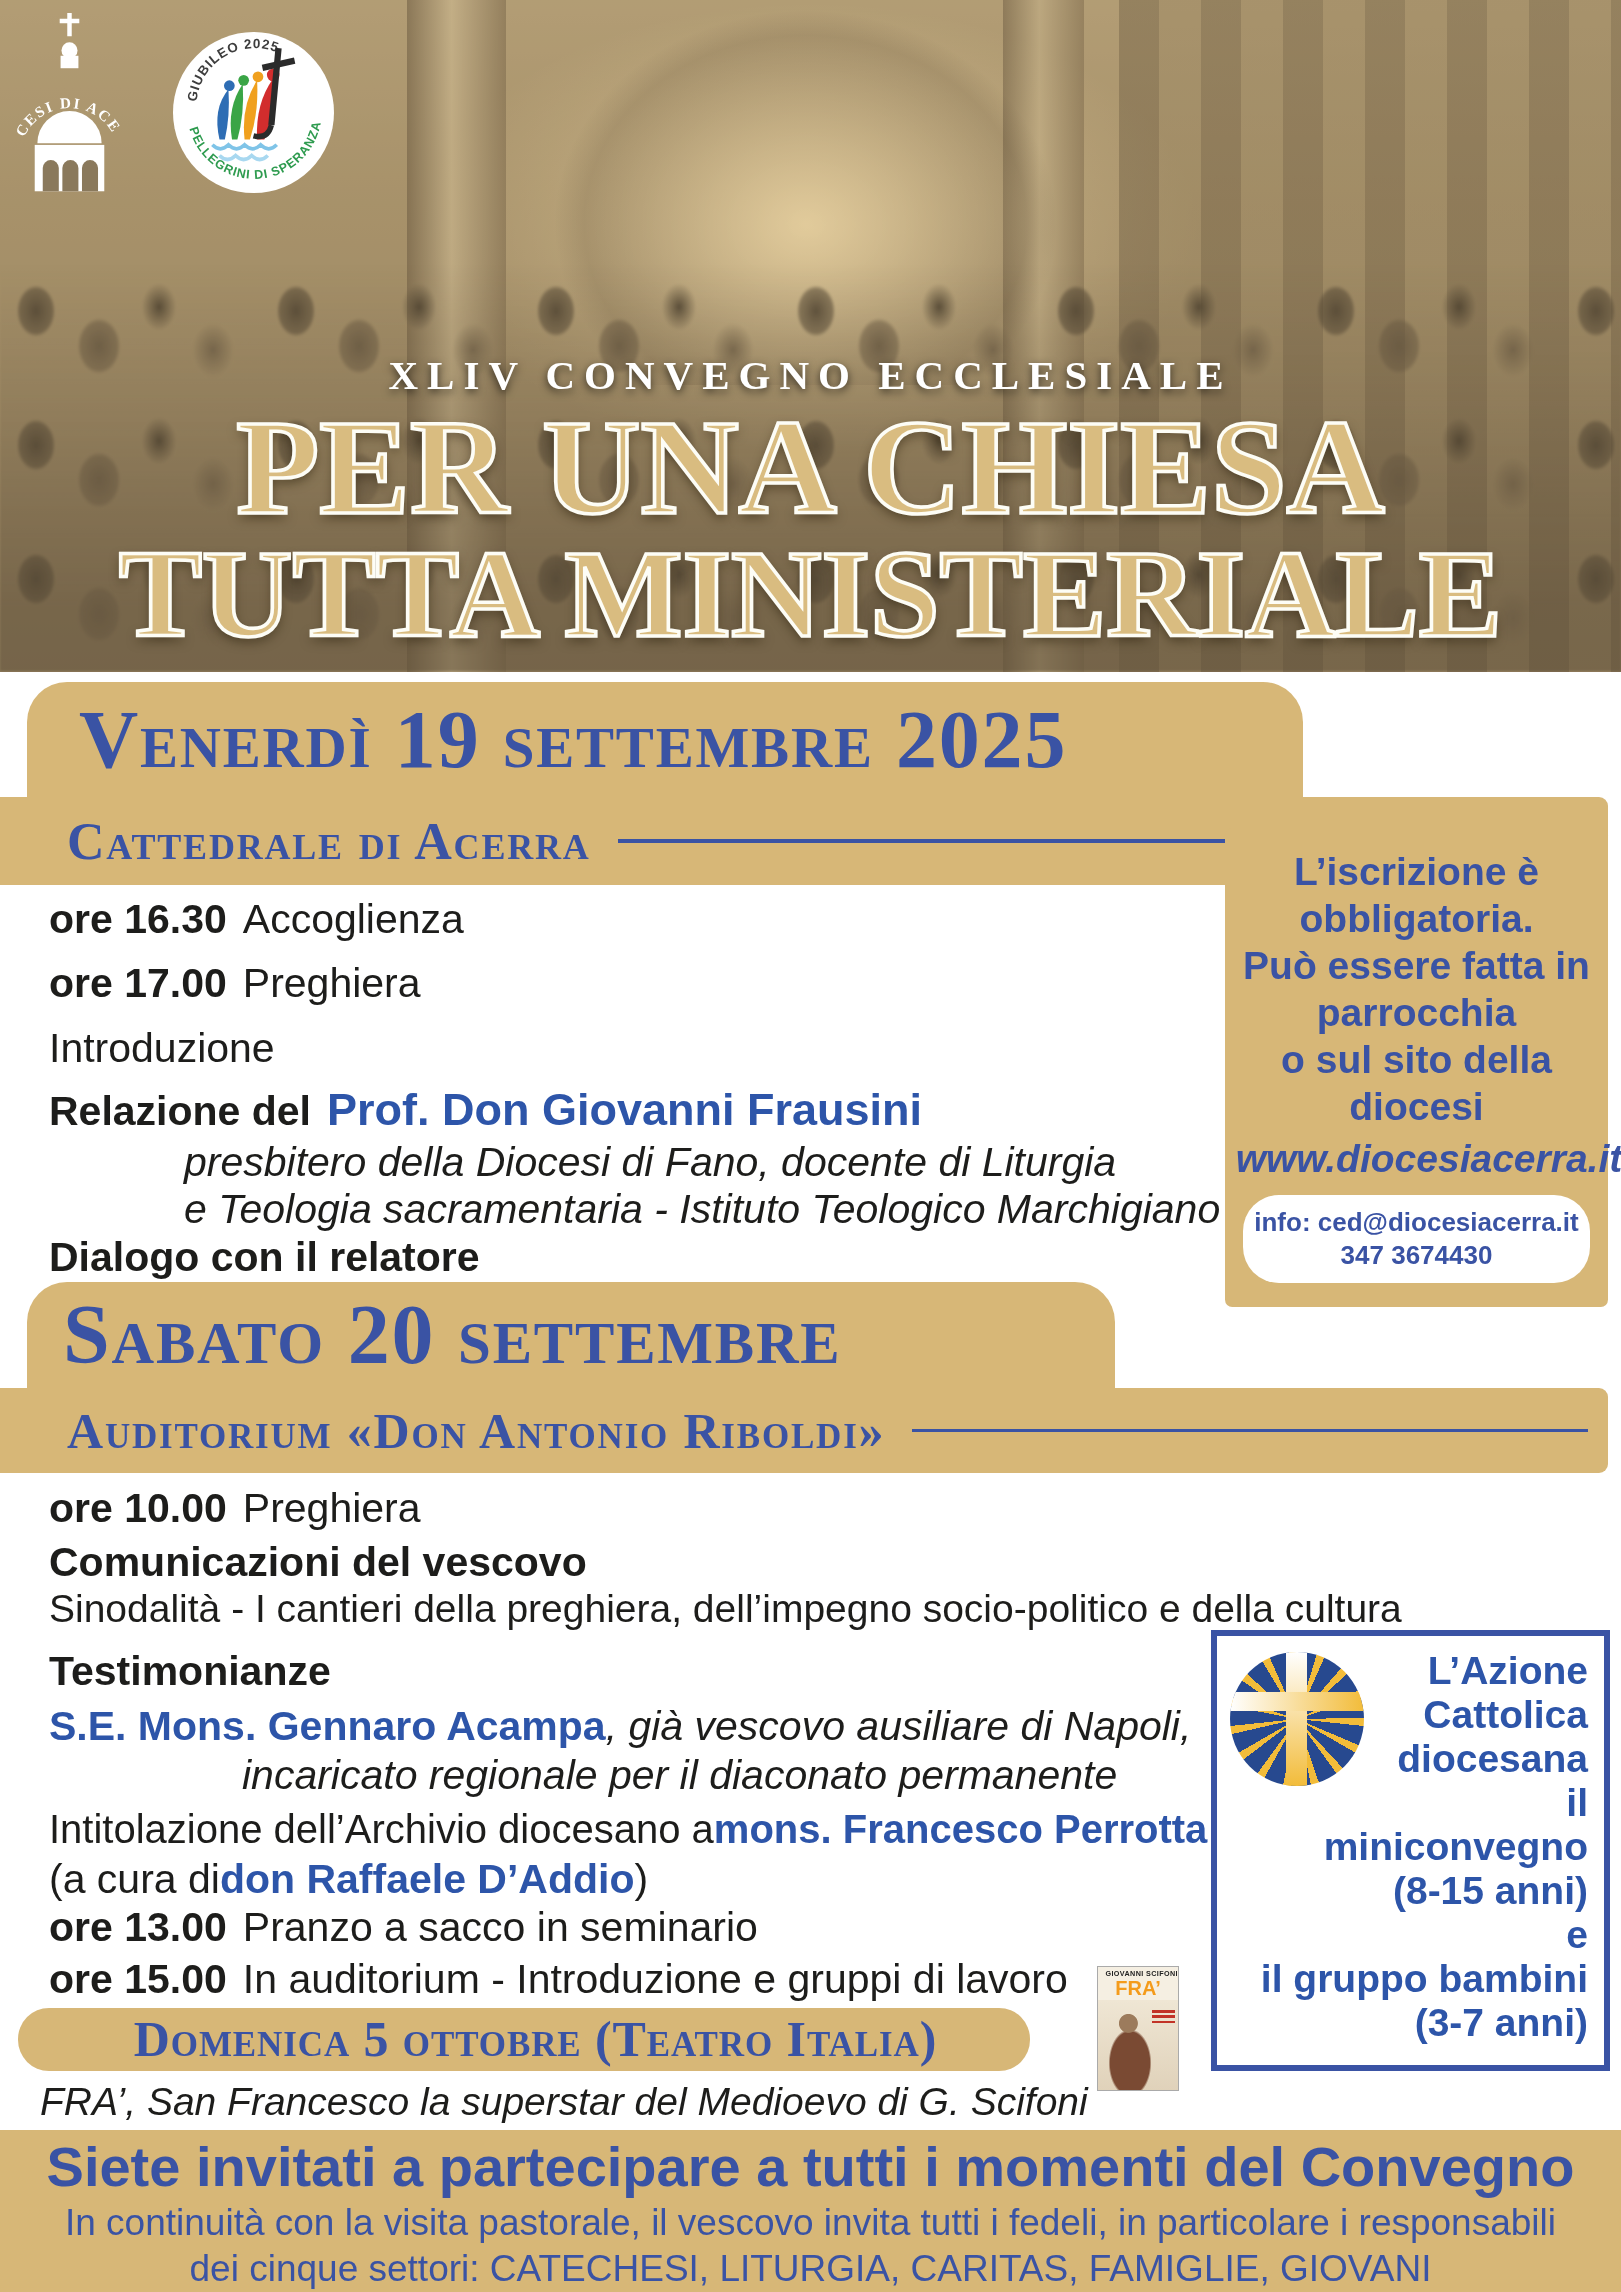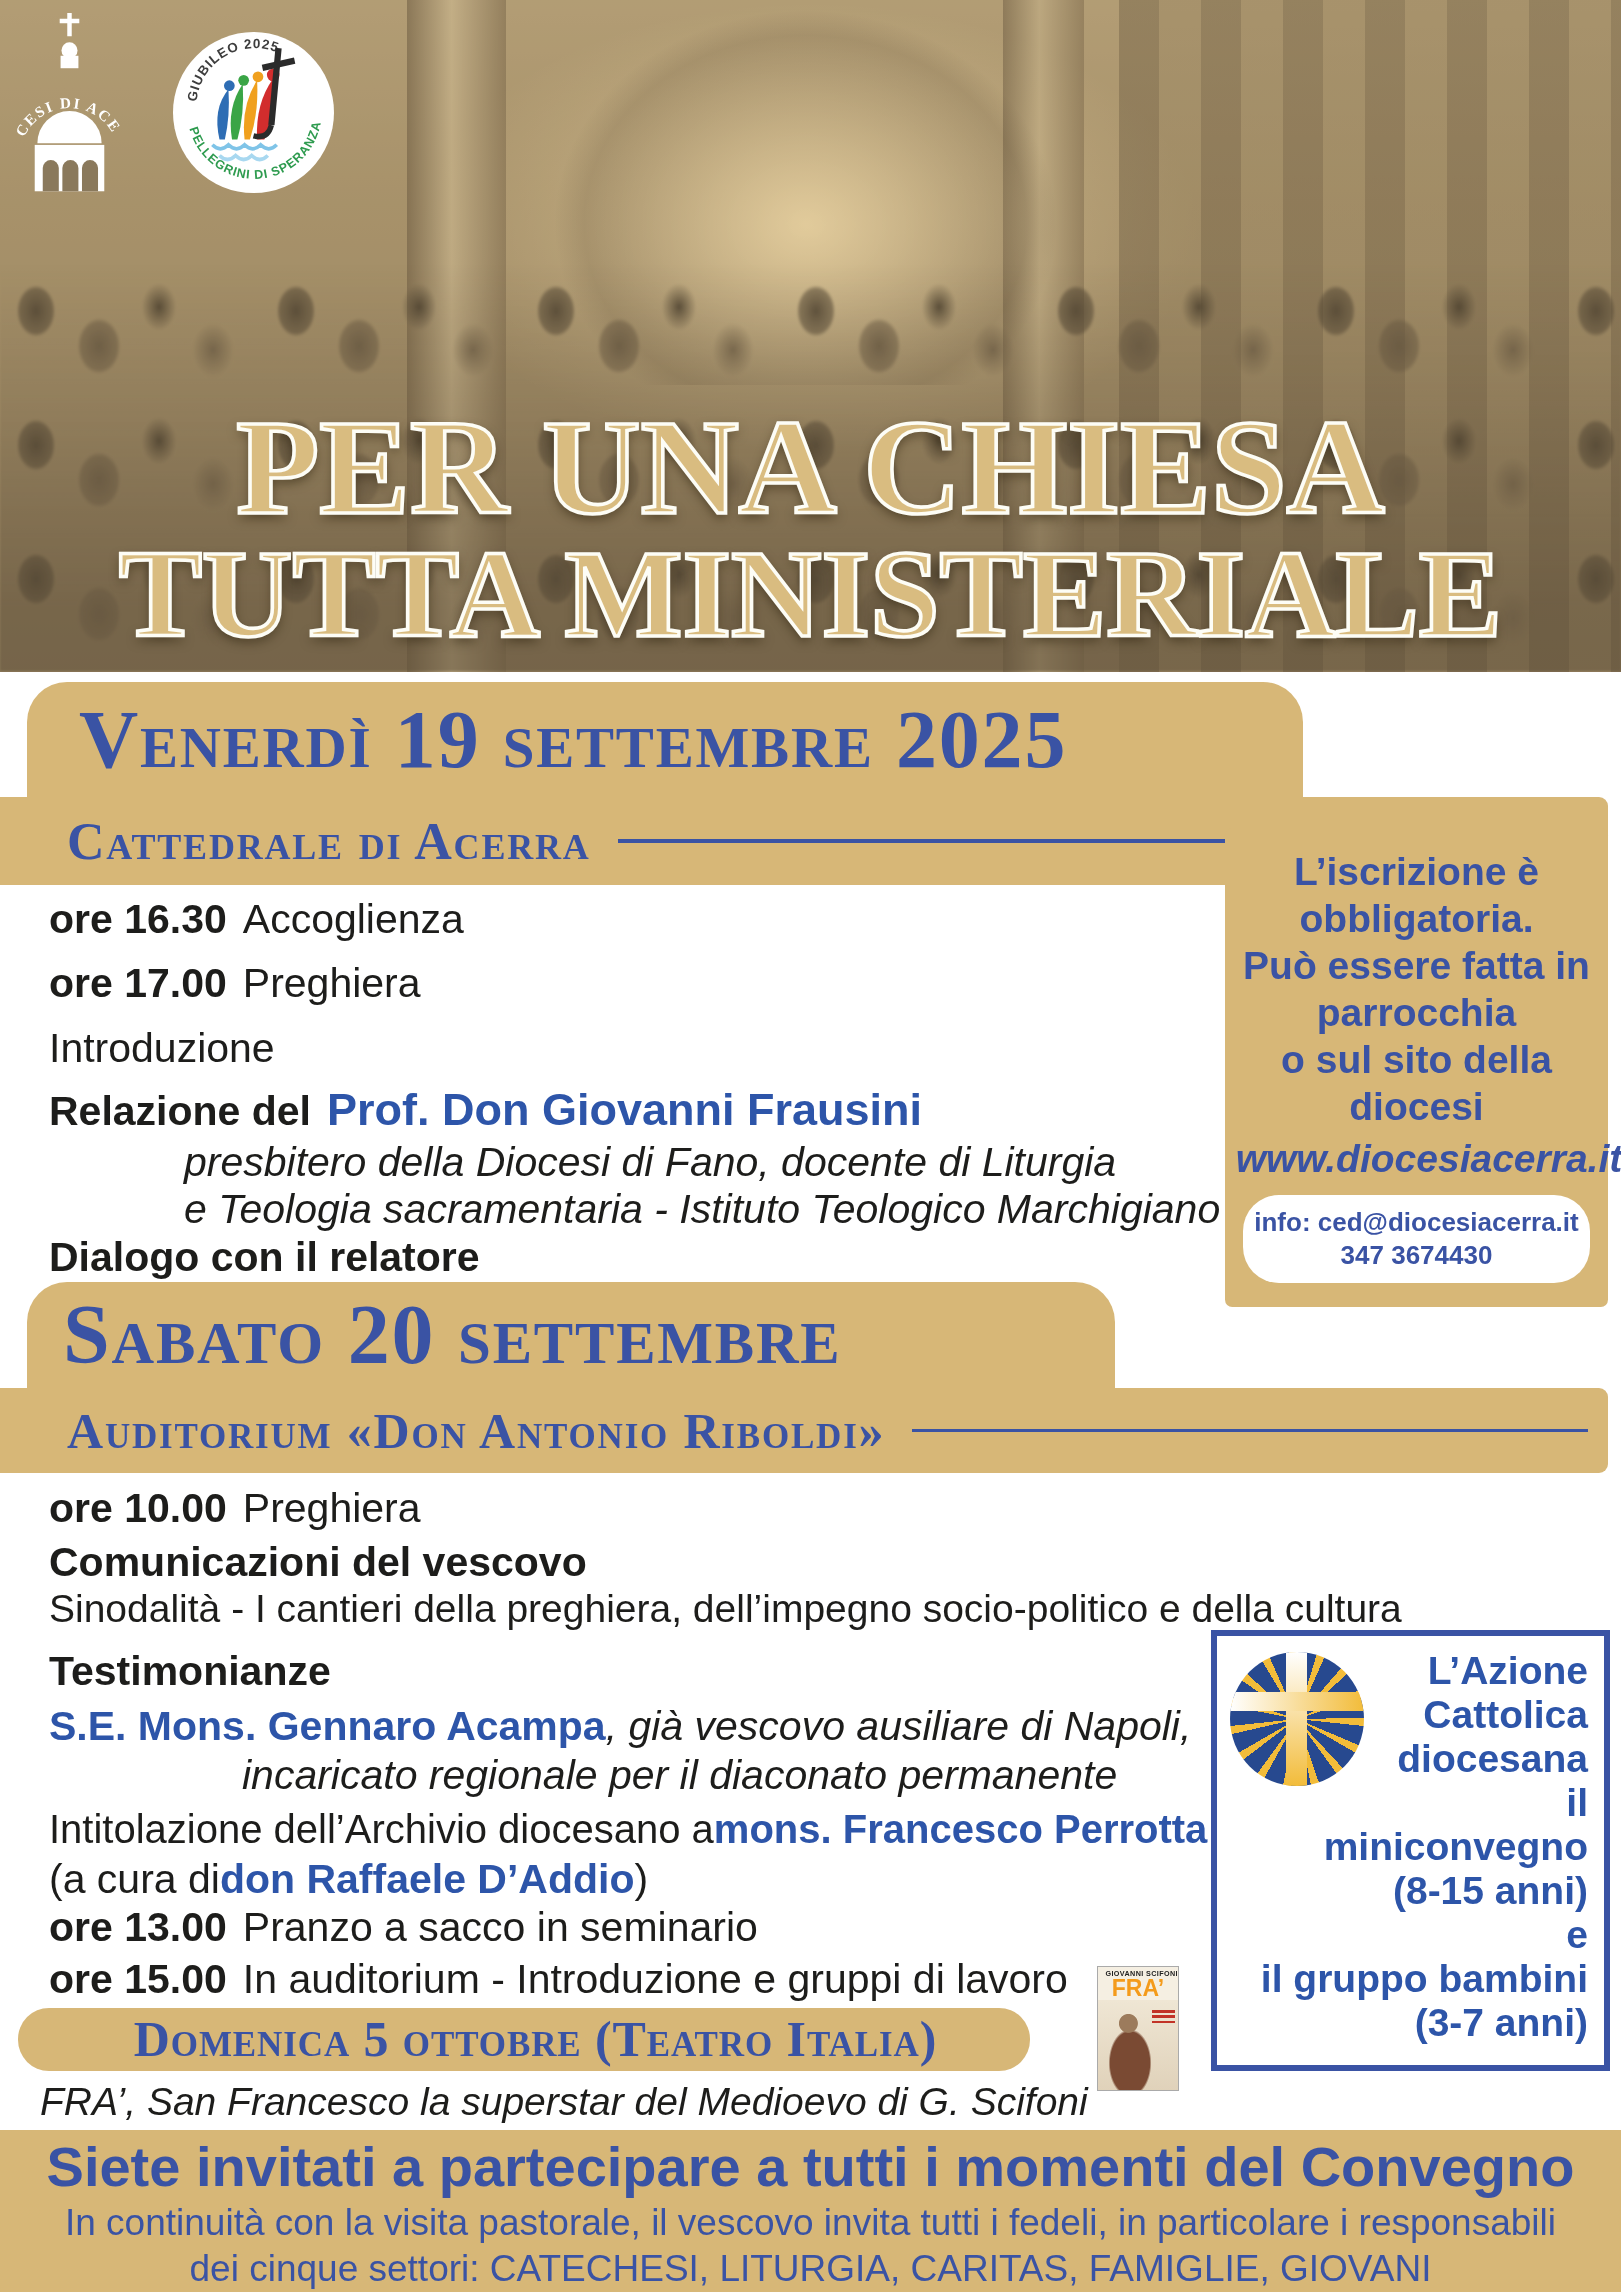--- a/index.html
+++ b/index.html
@@ -114,21 +114,21 @@
     font-family:"Liberation Serif",serif;font-variant:small-caps;font-weight:700;
     color:var(--blue);font-size:50px;line-height:63px;padding-left:23px;white-space:nowrap;letter-spacing:0.9px;
   }
   .sunday-show{position:absolute;left:40px;top:2080px;font-size:39px;font-style:italic;white-space:nowrap;}
   
   .fra-poster{
     position:absolute;left:1097px;top:1966px;width:82px;height:125px;background:#f5efe2;
     border:0.9px solid #aaa;box-sizing:border-box;overflow:hidden;
   }
   .fra-author{font-size:7.2px;font-weight:700;color:#222;text-align:right;margin-top:1.8px;letter-spacing:0.4px;}
-  .fra-title{font-size:23px;font-weight:700;color:#f49b1b;text-align:center;line-height:21.5px;}
+  .fra-title{font-size:20px;font-weight:700;color:#f49b1b;text-align:center;line-height:21.5px;}
   .fra-photo{position:absolute;left:0;bottom:0;width:100%;height:90px;
     background:
       radial-gradient(circle 9.9px at 38% 26%, #9c7b5c 9px, transparent 9.9px),
       radial-gradient(ellipse 21.5px 34px at 40% 70%, #7a4a33 19.7px, transparent 21.5px),
       linear-gradient(180deg,#efe6d4,#e0d2ba);}
   .fra-credits{position:absolute;right:2.7px;top:43px;width:23px;}
   .fra-credits div{height:2.7px;background:#c23327;margin-bottom:2.7px;}
   
   .footer-band{
     position:absolute;left:0;top:2130px;width:1621px;height:163px;background:var(--gold);
@@ -186,20 +186,21 @@
         <path d="M94 122 Q92 82 112 54 Q118 94 102 122 Z" fill="#d22d2d"></path>
         <circle cx="112" cy="50" r="7" fill="#d22d2d"></circle>
         <path d="M118 20 L110 106" stroke="#2b2b2b" stroke-width="7" fill="none"></path>
         <path d="M100 42 L136 34" stroke="#2b2b2b" stroke-width="7" fill="none"></path>
         <path d="M110 106 Q106 122 90 118" stroke="#2b2b2b" stroke-width="6" fill="none"></path>
         <path d="M44 128 q9 9 18 0 q9 9 18 0 q9 9 18 0 q9 9 18 0" stroke="#7fc4e8" stroke-width="4" fill="none"></path>
         <path d="M52 140 q9 9 18 0 q9 9 18 0 q9 9 18 0" stroke="#a8d8f0" stroke-width="4" fill="none"></path>
       </g>
     </svg>
 
+    <div class="hero-kicker">XLIV CONVEGNO ECCLESIALE</div>
     <div class="hero-title l1">PER UNA CHIESA</div>
     <div class="hero-title l2">TUTTA MINISTERIALE</div>
   </div>
 
   <div class="day-box" id="friday-box">
     <div class="day-text">Venerdì 19 settembre 2025</div>
   </div>
   <div class="venue-band" id="friday-band">
     <div class="venue-text">Cattedrale di Acerra</div>
     <div class="rule"></div>

